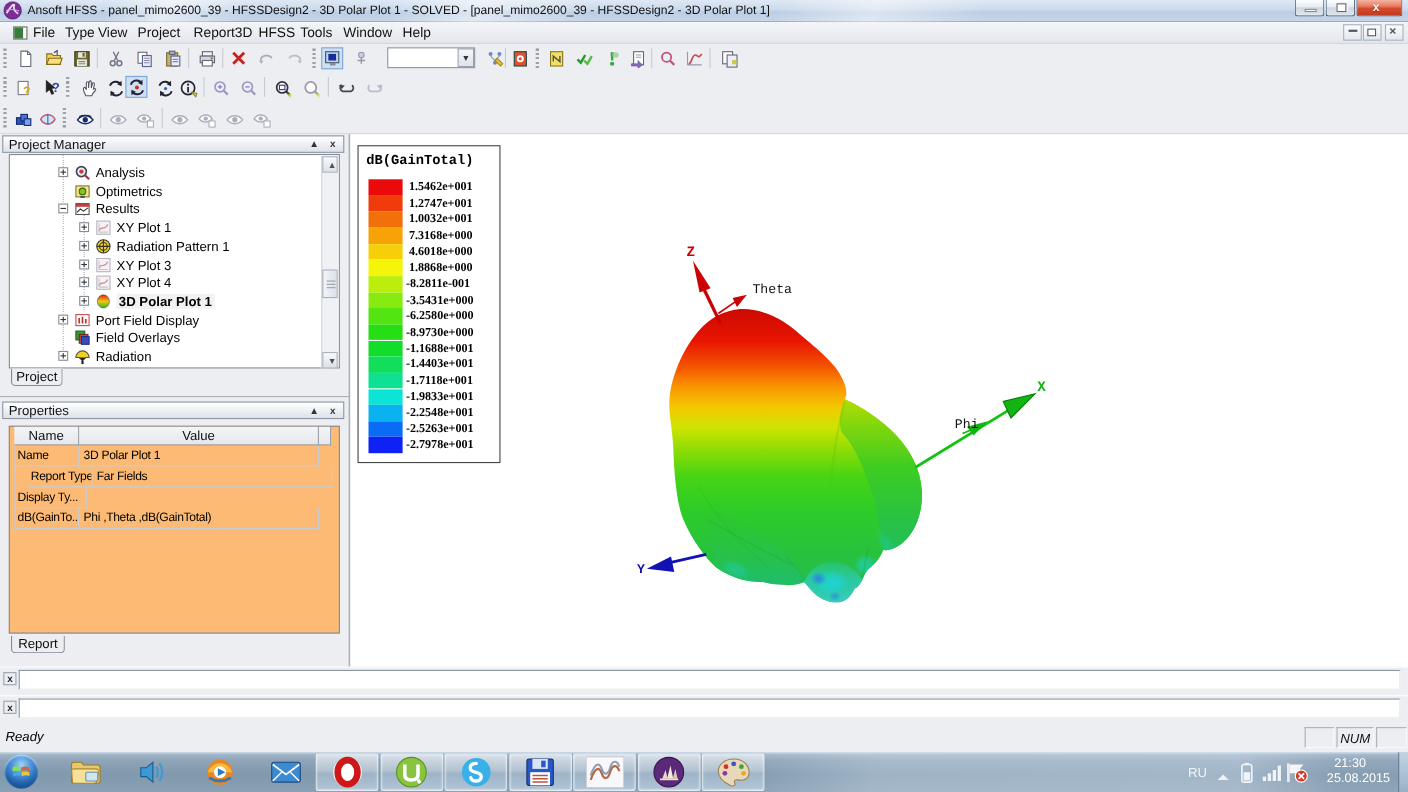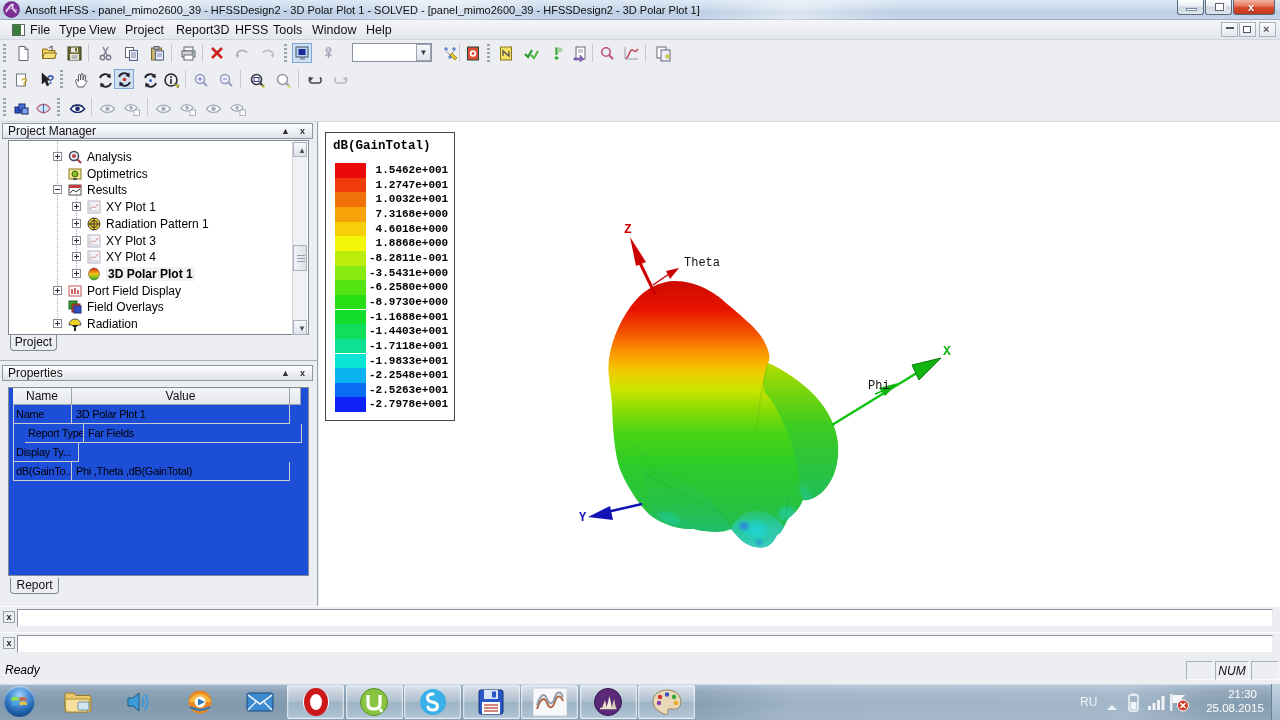--- a/index.html
+++ b/index.html
@@ -63,33 +63,33 @@
 
 
 .trow { position:absolute; left:0; height:17px; font-size:12px; color:#000; white-space:nowrap; }
 .trow .pm { position:absolute; width:9px; height:9px; border:1px solid #848c98; background:#fff; top:3px; }
 .trow .pm:before { content:""; position:absolute; left:1px; top:3px; width:5px; height:1px; background:#333; }
 .trow .pm.plus:after { content:""; position:absolute; left:3px; top:1px; width:1px; height:5px; background:#333; }
 .trow .lbl { position:absolute; top:1px; }
 .trow .icon16 { position:absolute; width:16px; height:16px; top:0px; }
 
 
-#propbox { position:absolute; left:8px; width:301px; background:#1d4ed8; border:1px solid #828a95; }
+#propbox { position:absolute; left:8px; width:301px; background:#fdba74; border:1px solid #828a95; }
 .hcell { position:absolute; top:0; height:17px; background:linear-gradient(180deg,#f4f5f8,#e4e7ed);
   border-right:1px solid #9aa2ae; border-bottom:1px solid #9aa2ae; font-size:12px; text-align:center; line-height:16px; color:#111; }
 .prow { position:absolute; font-size:11px; letter-spacing:-0.3px; color:#000; height:19px; line-height:18px; }
 .pc1 { position:absolute; left:0; border-right:1px solid #c8ccd3; border-bottom:1px solid #c8ccd3; height:19px; padding-left:3px; white-space:nowrap; overflow:hidden; }
 .pc2 { position:absolute; border-right:1px solid #c8ccd3; border-bottom:1px solid #c8ccd3; height:19px; padding-left:4px; white-space:nowrap; overflow:hidden; }
 
 
 #canvas { position:absolute; left:319px; top:122px; width:961px; height:575px; background:#fff; }
 #legend { position:absolute; left:6px; top:10px; width:130px; height:289px; background:#fff; border:1px solid #444; }
 #legend .ltitle { position:absolute; left:7px; top:6px; font-family:"Liberation Mono",monospace; font-weight:bold; font-size:12.5px; }
 .lband { position:absolute; left:9px; width:31px; height:14.7px; }
-.lval { position:absolute; left:43px; font-family:Liberation Mono, monospace; font-weight:bold; font-size:11px; line-height:13px; white-space:pre; }
+.lval { position:absolute; left:43px; font-family:Liberation Serif, serif; font-weight:bold; font-size:11px; line-height:13px; white-space:pre; }
 
 
 .msgbar { position:absolute; left:0; width:1280px; height:26px; background:#eceef2; border-top:1px solid #fdfdfe; }
 .msgx { position:absolute; left:3px; top:4px; width:12px; height:12px; border:1px solid #9aa2ac; background:#eceef2;
   font-size:9px; line-height:10px; text-align:center; color:#222; font-weight:bold; }
 .msgfield { position:absolute; left:17px; top:2px; width:1256px; height:18px; background:#fff;
   border:1px solid #8d95a0; border-bottom-color:#e8ebef; border-right-color:#e8ebef; }
 
 
 #statusbar { position:absolute; left:0; top:658px; width:1280px; height:26px; background:#eceef2; font-size:12px;font-style:italic; }
@@ -931,18 +931,18 @@
           <rect x="5.5" y="10" width="3" height="7" fill="#f0f4f8"></rect>
           <rect x="10" y="7" width="3" height="10" fill="#f0f4f8"></rect>
           <rect x="14.5" y="3" width="3" height="14" fill="#f0f4f8"></rect>
         </svg></div>
       <div style="position:absolute;left:1168px;top:8px"><svg width="22" height="20" viewBox="0 0 22 20">
           <rect x="2" y="2" width="2.5" height="17" fill="#e8ecf2"></rect>
           <path d="M4.5 3 L17 3 L13.5 7 L17 11 L4.5 11 Z" fill="#f4f6fa"></path>
           <circle cx="15" cy="13.5" r="5.5" fill="#d43c28" stroke="#fff"></circle>
           <path d="M12.5 11 L17.5 16 M17.5 11 L12.5 16" stroke="#fff" stroke-width="1.6"></path>
         </svg></div>
-      <div class="tray" style="left:1213px;top:4px;width:44px;text-align:right;font-size:11.5px">21:30</div>
+      <div class="tray" style="left:1213px;top:4px;width:44px;text-align:left;font-size:11.5px">21:30</div>
       <div class="tray" style="left:1202px;top:18px;width:66px;text-align:center;font-size:11.5px">25.08.2015</div>
       <div style="position:absolute;left:1271px;top:0;width:9px;height:36px;background:linear-gradient(180deg,#c2d4e2,#9ab2c6);border-left:1px solid #6a8098"></div>
     </div>
 
 </div>
 
 </body></html>

